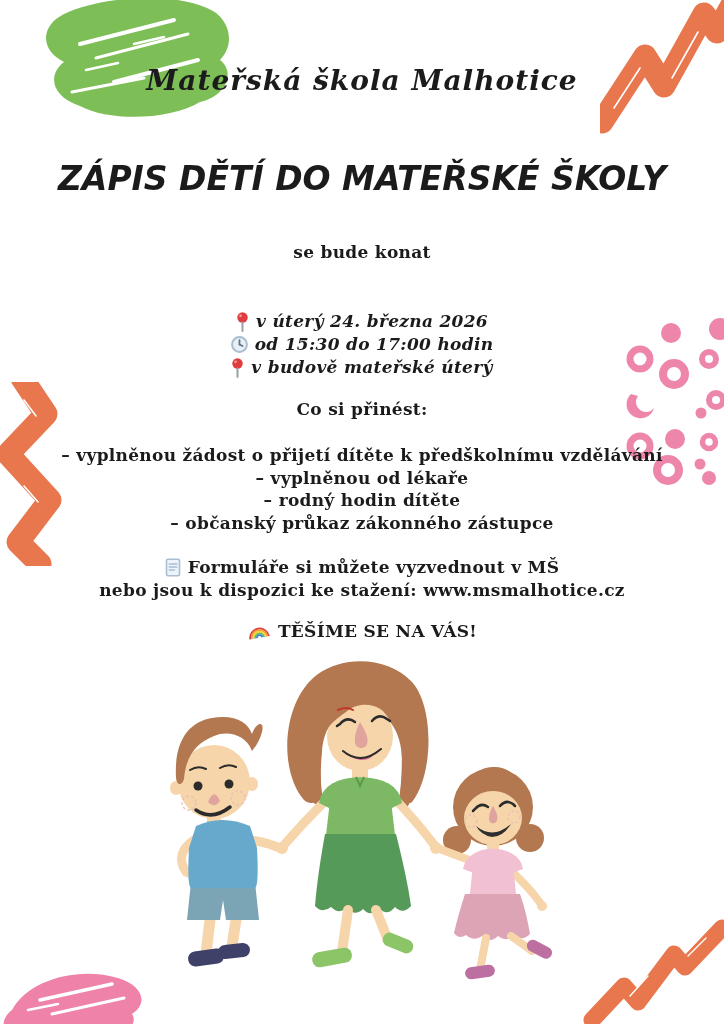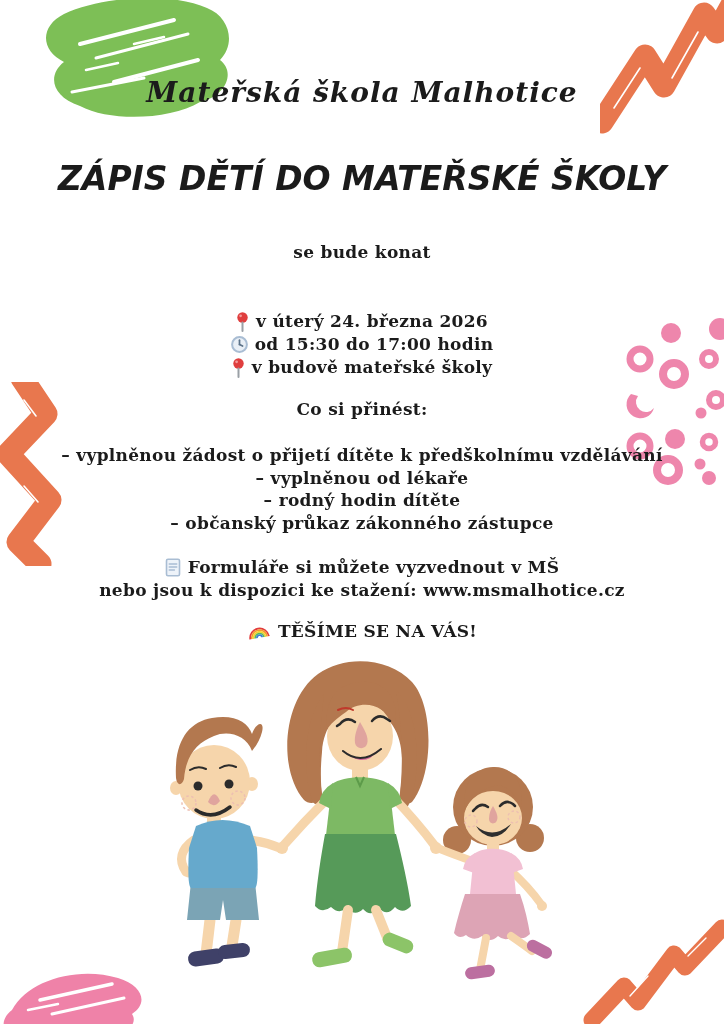--- a/index.html
+++ b/index.html
@@ -9,40 +9,40 @@
     position:relative;
     overflow:hidden;
     font-family:"DejaVu Serif", serif;
     color:var(--text,#1b1b1b);
   }
   .abs{position:absolute;}
   .centered{left:0;width:724px;text-align:center;}
 
   
   .script-title{
-    top:76px;
+    top:64px;
     font-family:"DejaVu Serif", serif;
     font-style:italic;font-weight:700;
     font-size:28px;letter-spacing:1px;
   }
   .main-title{
     top:158px;margin:0;
     font-family:"DejaVu Sans", sans-serif;
     font-style:italic;font-weight:700;
     font-size:34px;letter-spacing:0px;
     transform:scaleX(.97);
   }
   .bold-copy{
     font-weight:700;
     font-size:17px;
     letter-spacing:.3px;
   }
   .subtitle{top:240px;line-height:25px;}
   .event-list{top:310px;line-height:23px;}
-  .event-row{display:flex;justify-content:center;align-items:center;gap:7px;height:23px;}
+  .event-row{display:flex;justify-content:center;align-items:center;gap:7px;height:23px;font-style:italic;}
   .bring-heading{top:399px;}
   .bring-list{top:444px;line-height:22.5px;}
   .forms{top:556px;line-height:23px;}
   .forms-row{display:flex;justify-content:center;align-items:center;gap:7px;height:23px;}
   .closing{top:621px;}
   .closing-row{display:flex;justify-content:center;align-items:center;gap:8px;text-align:right;}
   .icon{display:inline-flex;align-items:center;justify-content:center;}
 
   
   .f-green{fill:var(--green-brush);}
@@ -155,21 +155,21 @@
       <span>od 15:30 do 17:00 hodin</span>
     </div>
     <div class="event-row">
       <span class="icon">
         <svg width="13" height="20" viewBox="0 0 13 20">
             <circle cx="6.5" cy="5.5" r="5.2" fill="#e03e3e"></circle>
             <circle cx="4.6" cy="3.8" r="1.4" fill="#f29a9a"></circle>
             <path d="M6.5,10.5 L6.5,19" stroke="#9aa0a6" stroke-width="2" stroke-linecap="round"></path>
           </svg>
       </span>
-      <span>v budově mateřské školy</span>
+      <span>v budově mateřské úterý</span>
     </div>
   </div>
 
   <div class="abs centered bold-copy bring-heading">Co si přinést:</div>
 
   <div class="abs centered bold-copy bring-list">
     <div>– vyplněnou žádost o přijetí dítěte k předškolnímu vzdělávání</div>
     <div>– vyplněnou od lékaře</div>
     <div>– rodný hodin dítěte</div>
     <div>– občanský průkaz zákonného zástupce</div>

